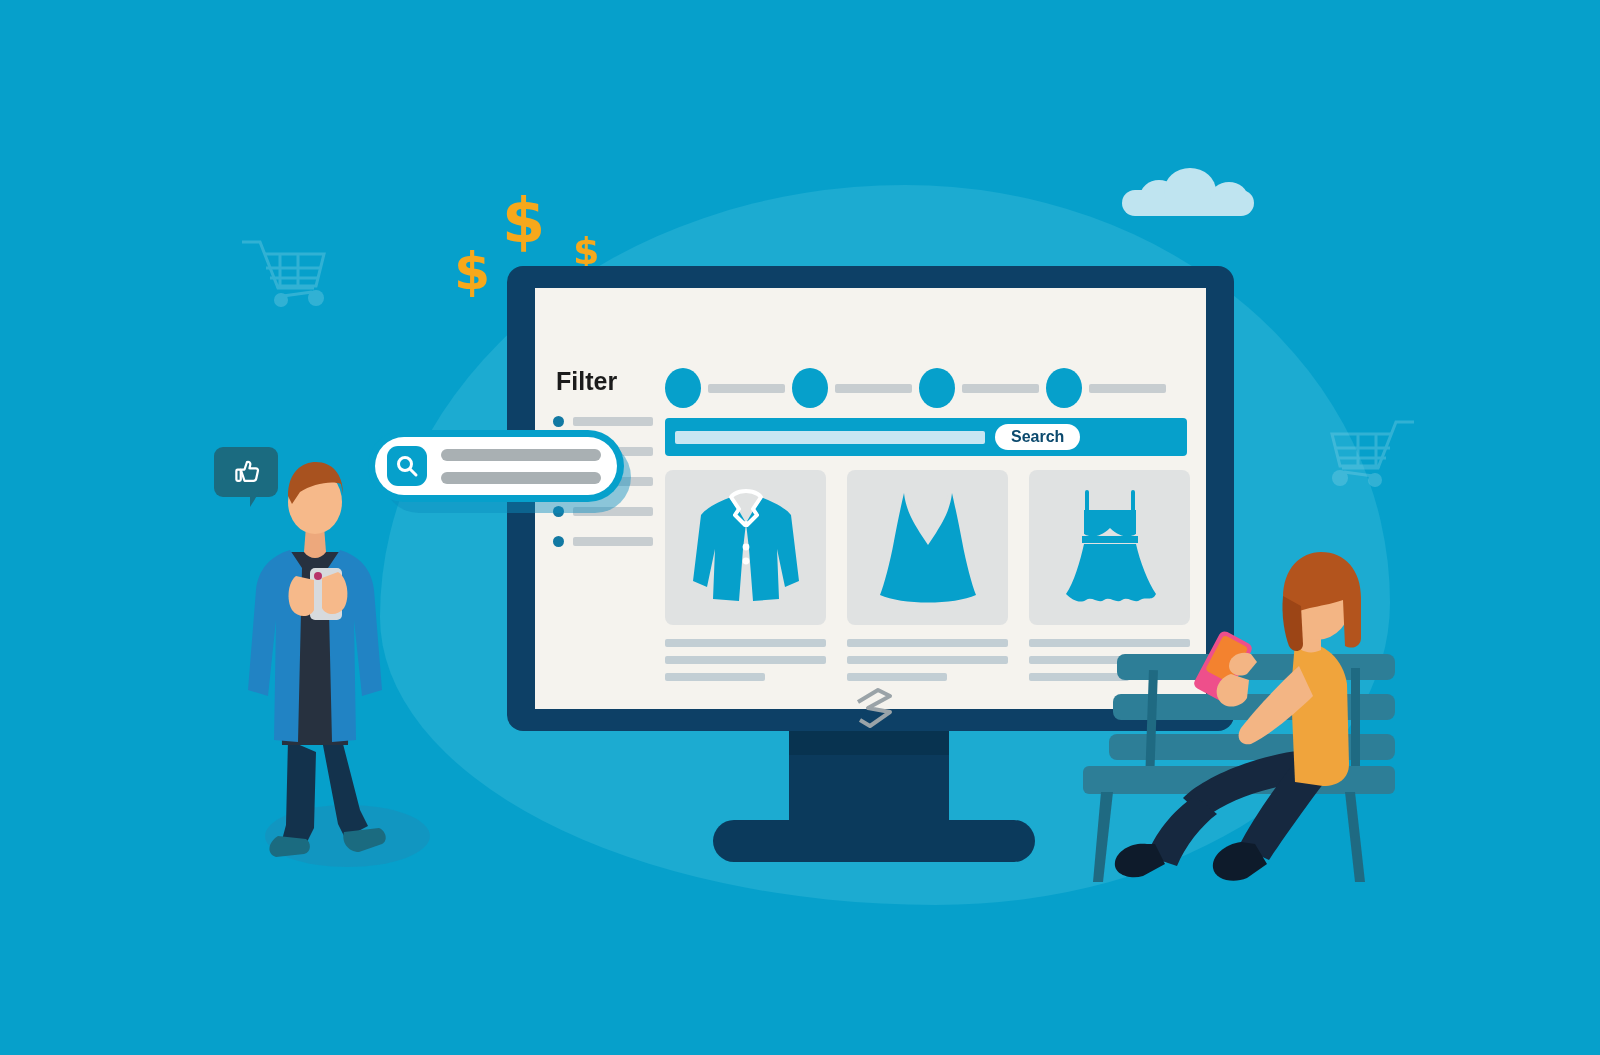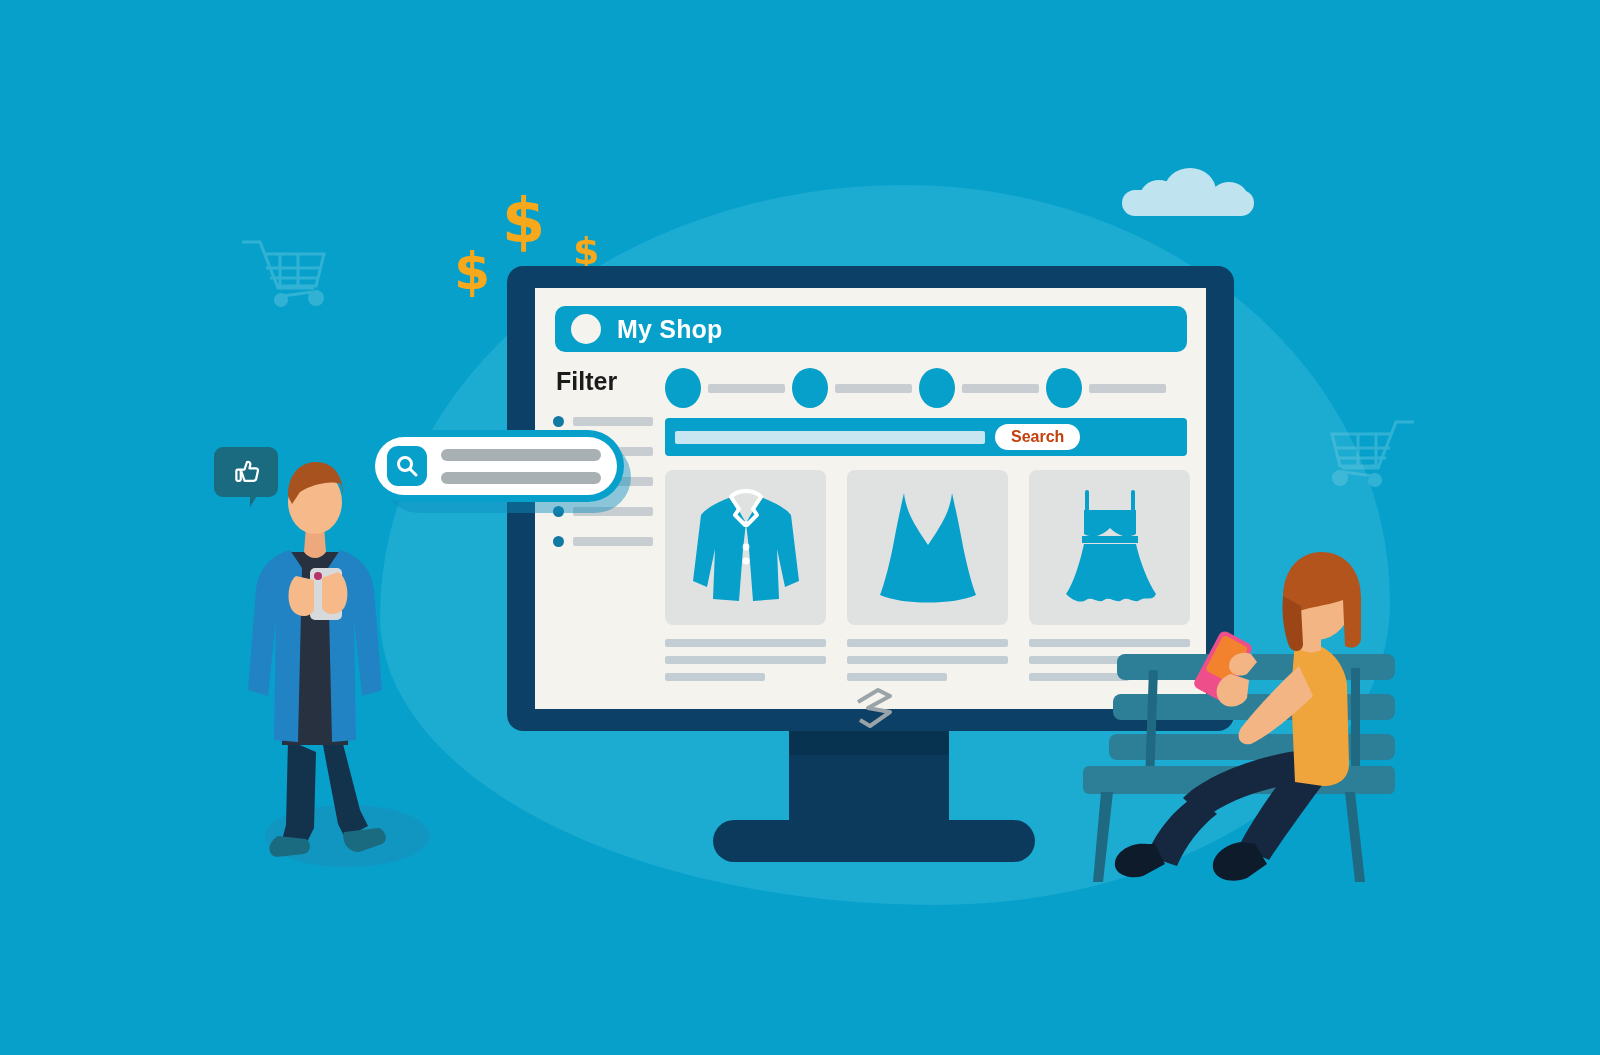--- a/index.html
+++ b/index.html
@@ -61,21 +61,21 @@
   .filter-row{position:absolute;left:130px;top:80px;width:522px;height:40px;display:flex;align-items:center;}
   .f-dot{width:36px;height:40px;border-radius:50%;background:#06a0cb;flex:0 0 auto;}
   .f-bar{height:9px;background:#c7cdd0;border-radius:2px;flex:0 0 auto;margin:0 7px;}
 
   .searchrow{
     position:absolute;left:130px;top:130px;width:522px;height:38px;background:#06a0cb;border-radius:4px;
     display:flex;align-items:center;padding:0 10px;box-sizing:border-box;
   }
   .search-input{flex:1 1 auto;height:13px;background:#c8e6f2;border-radius:2px;margin-right:10px;max-width:310px;}
   .search-btn{
-    background:#ffffff;color:#c2410c;font-size:16px;font-weight:bold;border-radius:14px;
+    background:#ffffff;color:#0c4a6e;font-size:16px;font-weight:bold;border-radius:14px;
     padding:4px 16px;line-height:1.1;border:none;cursor:pointer;
   }
 
   
   .side-list{position:absolute;left:18px;top:128px;width:100px;}
   .side-item{display:flex;align-items:center;margin-bottom:19px;}
   .side-dot{width:11px;height:11px;border-radius:50%;background:#1279a3;flex:0 0 auto;}
   .side-bar{height:9px;background:#c7cdd0;border-radius:2px;margin-left:9px;flex:1 1 auto;}
 
   
@@ -151,24 +151,20 @@
   <div class="dollar d2">$</div>
   <div class="dollar d3">$</div>
 
   <div class="stand-neck"></div>
   <div class="stand-neck-top"></div>
   <div class="stand-base"></div>
 
   <div class="monitor-frame">
     <div class="screen">
 
-      <div class="topbar">
-        <div class="avatar"></div>
-        <div class="shop-title">My Shop</div>
-      </div>
 
       <div class="filter-label">Filter</div>
 
       <div class="filter-row">
         <div class="f-dot"></div>
         <div class="f-bar" style="width:77px"></div>
         <div class="f-dot"></div>
         <div class="f-bar" style="width:77px"></div>
         <div class="f-dot"></div>
         <div class="f-bar" style="width:77px"></div>

